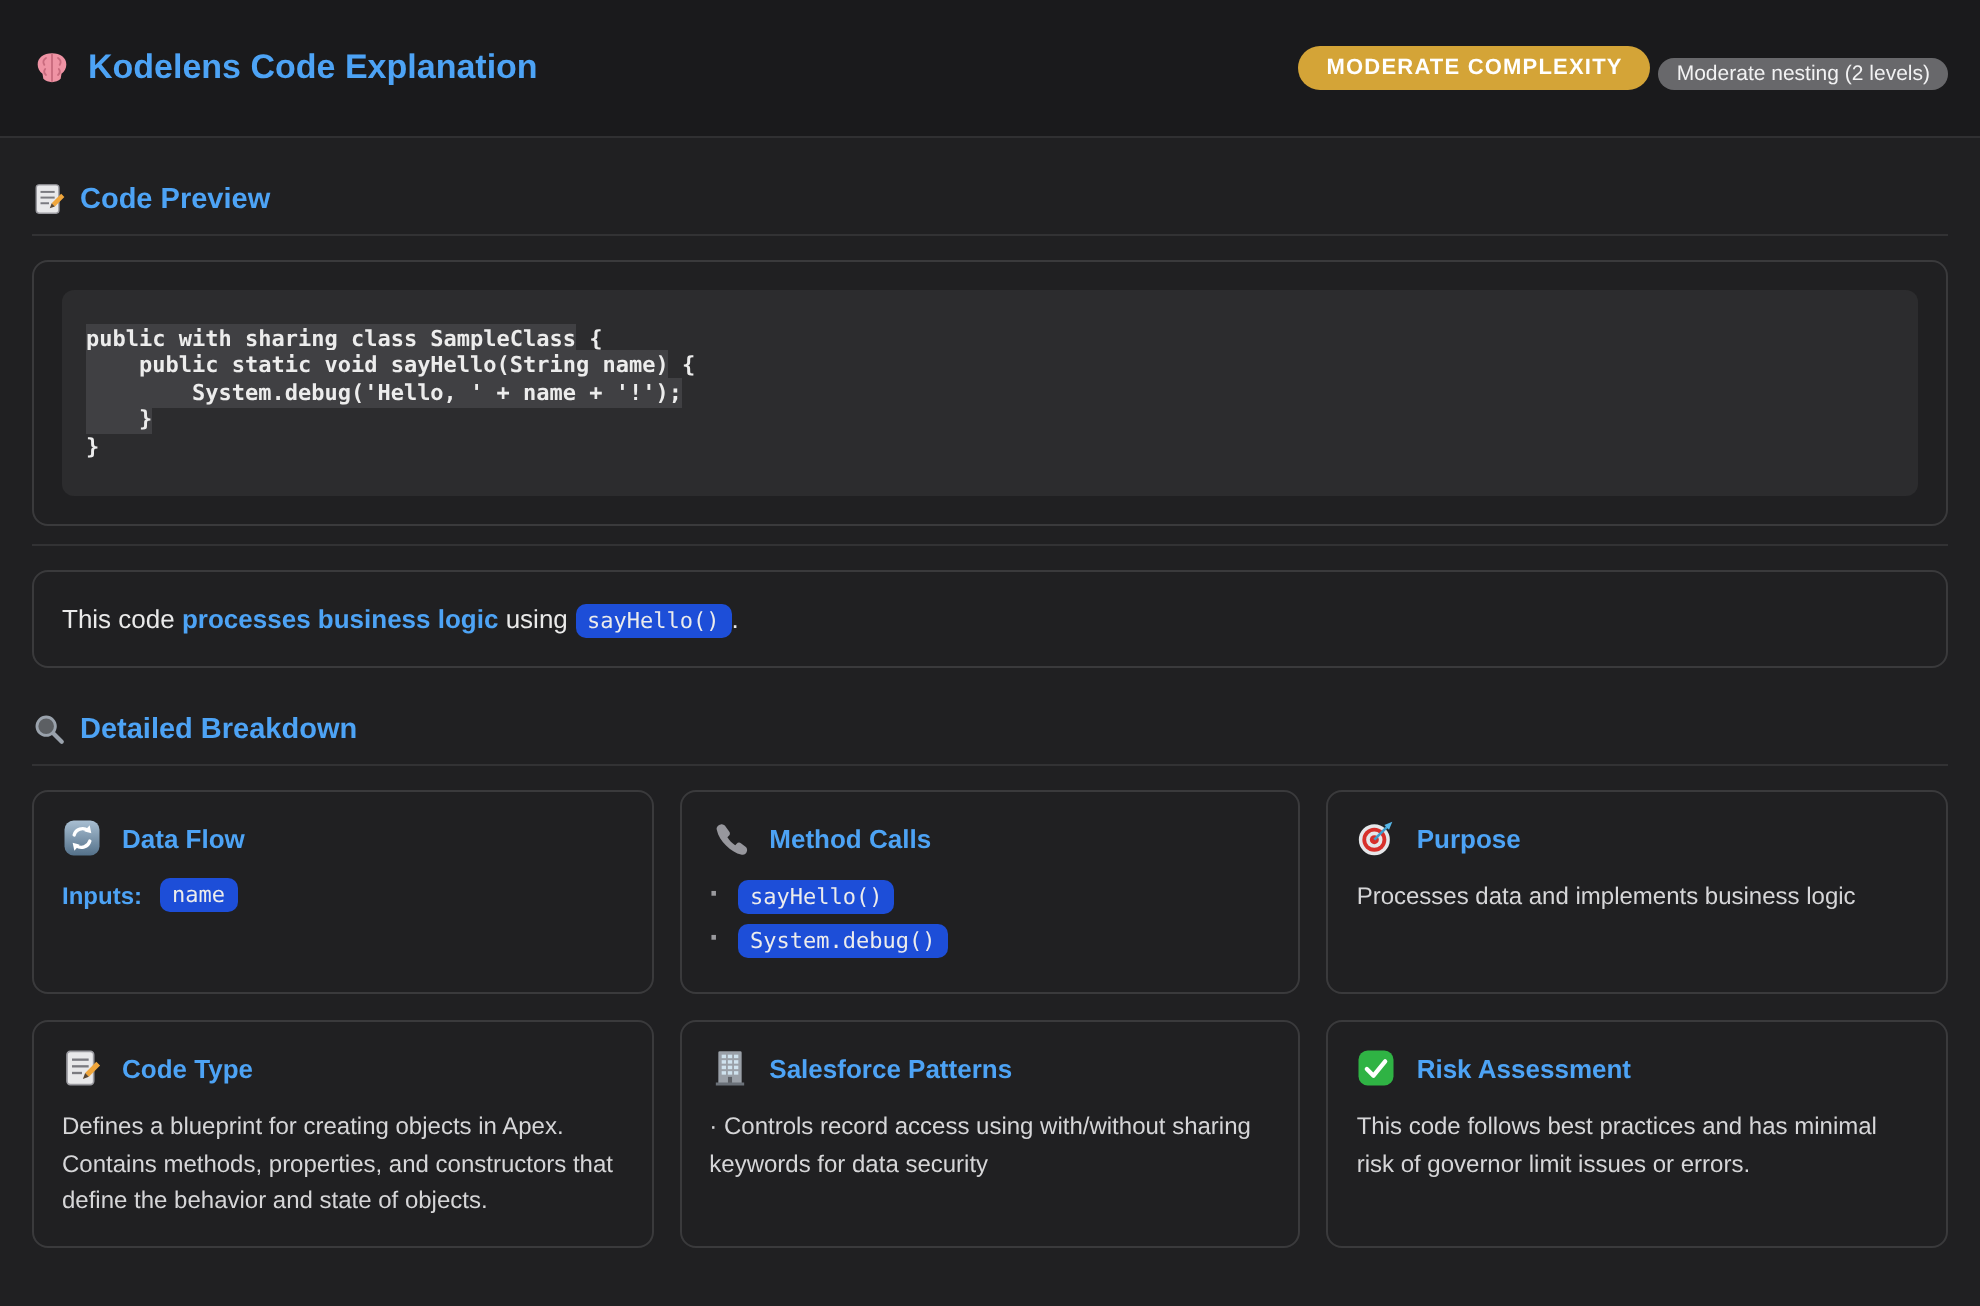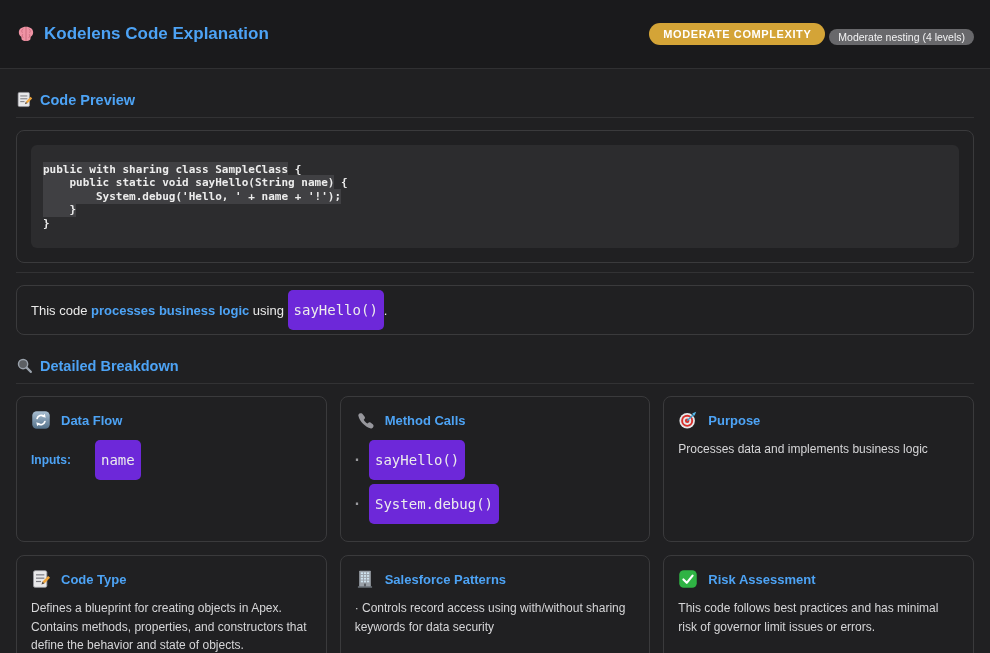--- a/index.html
+++ b/index.html
@@ -51,63 +51,63 @@
   .code-line { white-space: pre; }
   .code-mark { background: #404043; padding: 1px 0; }
 
   
   .summary-card {
     margin-top: 12px; border: 1px solid #3a3a3c; border-radius: 8px;
     padding: 16px 14px; font-size: 13px; color: #eaeaea;
   }
   .summary-highlight { color: #4da3f5; font-weight: bold; }
   .inline-code {
-    font-family: "DejaVu Sans Mono", monospace; font-size: 14px;
-    background: #6d28d9; color: #ececec; padding: 12px 6px; border-radius: 5px;
+    font-family: "DejaVu Sans Mono", monospace; font-size: 11px;
+    background: #1d4ed8; color: #ececec; padding: 2px 6px; border-radius: 5px;
   }
 
   
   .grid {
     display: grid; grid-template-columns: repeat(3, 1fr); gap: 13px;
     margin: 12px 0 18px;
   }
   .card {
     border: 1px solid #3a3a3c; border-radius: 8px; padding: 13px 14px;
     min-height: 95px; background: #202022;
   }
   .card-title-row { display: flex; align-items: center; gap: 10px; margin-bottom: 10px; }
   .card-title { color: #4da3f5; font-size: 13px; font-weight: bold; }
   .card-icon { display: inline-flex; width: 20px; height: 20px; flex: none; }
   .card-icon svg, .h-icon svg { width: 100%; height: 100%; display: block; }
   .h-icon { display: inline-flex; width: 17px; height: 17px; flex: none; }
   .card-text { font-size: 12px; color: #d6d6d8; line-height: 1.55; }
   .calls-list { list-style: none; }
   .calls-list li { display: flex; align-items: center; gap: 9px; margin: 4px 0; }
   .calls-list li::before { content: "·"; color: #9a9a9e; font-weight: bold; }
-  .inputs-row { display: flex; align-items: center; gap: 24px; }
+  .inputs-row { display: flex; align-items: center; gap: 9px; }
   .inputs-label { color: #4da3f5; font-size: 12px; font-weight: bold; }
 </style>
 </head>
 <body>
 
 <div class="page">
 
   <div class="header">
     <div class="brand">
       <span class="h-icon" style="width:20px;height:20px">
         <svg viewBox="0 0 24 24">
           <path d="M12 3.2c-5 0-8.6 2.7-8.6 6.7 0 2.3 1.1 4.3 2.9 5.5l.5 3.1c1.4 1.3 3.2 2 5.2 2s3.8-.7 5.2-2l.5-3.1c1.8-1.2 2.9-3.2 2.9-5.5 0-4-3.6-6.7-8.6-6.7z" fill="#ef93a4"></path>
           <path d="M12 4v15.8 M8.4 6c-1.6 1-2.1 2.6-1 4.1 M15.6 6c1.6 1 2.1 2.6 1 4.1 M7.9 12.6c-.9 1.2-.6 2.6.5 3.6 M16.1 12.6c.9 1.2.6 2.6-.5 3.6" stroke="#c96b7e" stroke-width="1.1" fill="none" stroke-linecap="round"></path>
         </svg>
       </span>
       <span class="brand-title">Kodelens Code Explanation</span>
     </div>
     <div class="badges">
       <span class="badge-gold">MODERATE COMPLEXITY</span>
-      <span class="badge-gray">Moderate nesting (4 levels)</span>
+      <span class="badge-gray">Moderate nesting (2 levels)</span>
     </div>
   </div>
 
   <div class="main">
 
     <div class="section-heading">
       <span class="h-icon">
         <svg viewBox="0 0 24 24">
           <rect x="3" y="2" width="16" height="20" rx="2" fill="#e8e8ea" stroke="#9a9aa0" stroke-width="1"></rect>
           <line x1="6" y1="7" x2="16" y2="7" stroke="#7a7a80" stroke-width="1.4"></line>

